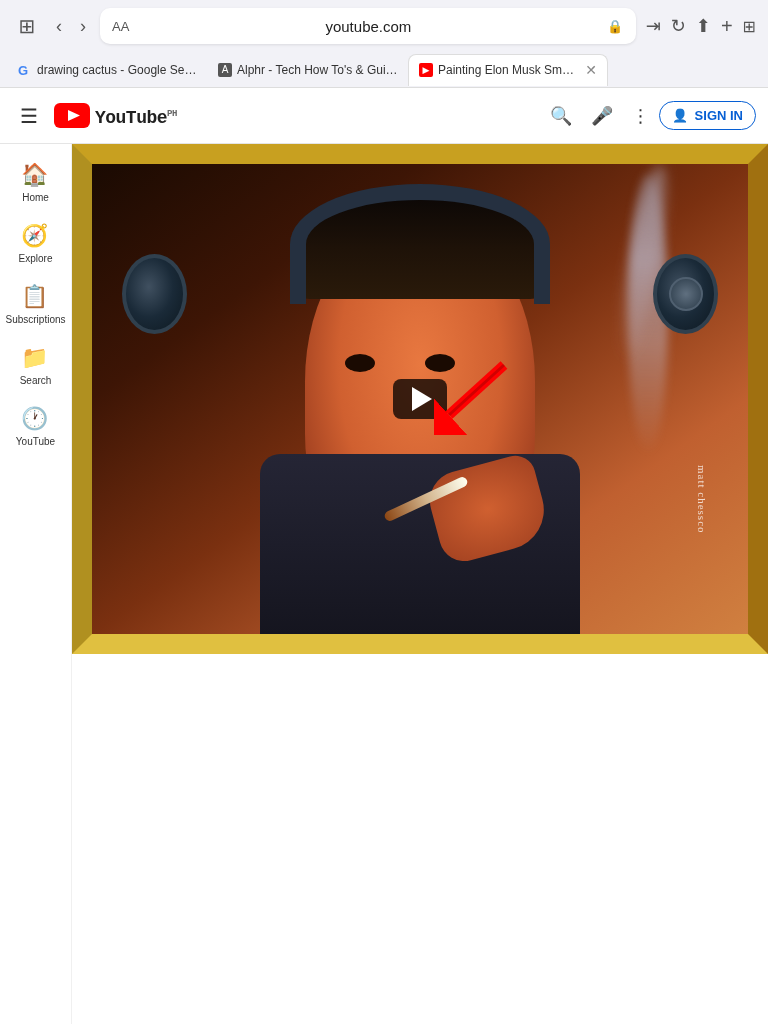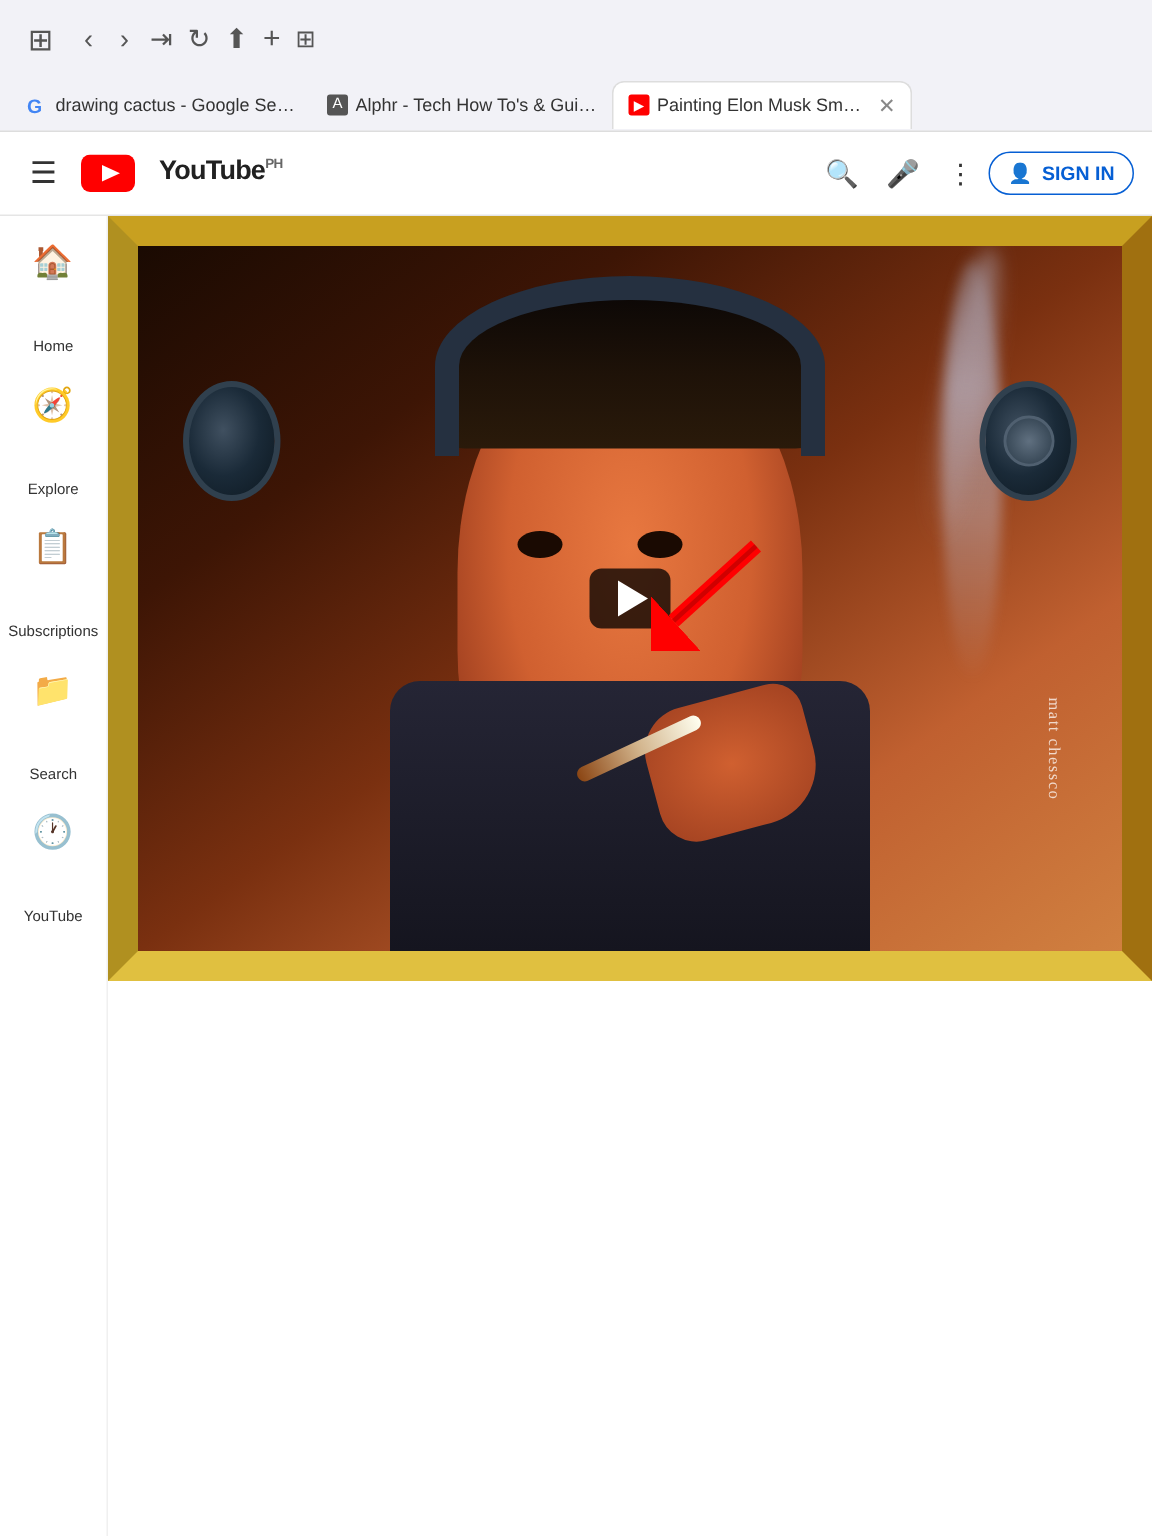--- a/index.html
+++ b/index.html
@@ -22,38 +22,38 @@
     .tab-favicon { width: 14px; height: 14px; border-radius: 2px; flex-shrink: 0; }
     .tab-title { overflow: hidden; text-overflow: ellipsis; white-space: nowrap; color: #333; }
     .tab-close { margin-left: 4px; color: #888; font-size: 14px; cursor: pointer; flex-shrink: 0; }
     .tab-google { color: #4285f4; font-weight: bold; font-size: 13px; }
 
     
     .youtube-app { display: flex; flex-direction: column; height: calc(1024px - 88px); background: white; }
 
     .yt-header { display: flex; align-items: center; padding: 0 12px; height: 56px; border-bottom: 1px solid #e5e5e5; background: white; }
     .yt-menu-btn { background: none; border: none; cursor: pointer; font-size: 20px; color: #333; padding: 8px; margin-right: 8px; }
-    .yt-logo { display: flex; align-items: flex-start; gap: 16px; margin-right: auto; }
+    .yt-logo { display: flex; align-items: flex-end; gap: 5px; margin-right: auto; font-family: Liberation Mono, monospace; }
     .yt-logo-icon { display: flex; align-items: center; justify-content: center; }
     .yt-logo-text { font-size: 18px; font-weight: 700; color: #212121; letter-spacing: -0.5px; }
     .yt-logo-ph { font-size: 9px; color: #666; vertical-align: super; }
     .yt-search-bar { display: flex; align-items: center; border: 1px solid #ddd; border-radius: 20px; padding: 5px 14px; height: 34px; flex: 1; max-width: 260px; margin: 0 8px; }
     .yt-search-input { border: none; outline: none; font-size: 14px; flex: 1; color: #333; }
     .yt-search-input::placeholder { color: #aaa; }
     .yt-header-actions { display: flex; align-items: center; gap: 2px; }
     .yt-icon-btn { background: none; border: none; cursor: pointer; padding: 8px; font-size: 18px; color: #333; }
     .yt-sign-in { display: flex; align-items: center; gap: 6px; border: 1.5px solid #065fd4; border-radius: 18px; padding: 6px 12px; color: #065fd4; font-size: 13px; font-weight: 600; cursor: pointer; background: none; }
 
     .yt-body { display: flex; flex: 1; overflow: hidden; }
 
     
     .yt-sidebar { width: 72px; display: flex; flex-direction: column; border-right: 1px solid #f0f0f0; padding-top: 8px; background: white; }
     .yt-sidebar-item { display: flex; flex-direction: column; align-items: center; padding: 10px 0; cursor: pointer; gap: 4px; }
     .yt-sidebar-icon { font-size: 22px; color: #333; }
-    .yt-sidebar-label { font-size: 10px; color: #333; text-align: center; margin-top: 34px; }
+    .yt-sidebar-label { font-size: 10px; color: #333; text-align: center; }
 
     
     .yt-main { flex: 1; overflow-y: auto; position: relative; }
 
     
     .video-container { position: relative; background: #1a1a1a; }
     .video-thumb { width: 100%; height: 510px; position: relative; overflow: hidden; background: #2a1a0a; }
 
     
     .painting-bg { 
@@ -166,20 +166,25 @@
   </style>
 </head>
 <body>
 
 <div>
 
   <div class="browser-toolbar">
     <button class="browser-expand-btn">⊞</button>
     <button class="browser-btn">‹</button>
     <button class="browser-btn">›</button>
+    <div class="address-bar">
+      <span class="address-font-btn">AA</span>
+      <span class="address-url">youtube.com</span>
+      <span class="address-lock">🔒</span>
+    </div>
     <button class="address-action-btn" style="font-size:18px;color:#555;">⇥</button>
     <button class="address-action-btn" style="font-size:18px;color:#555;">↻</button>
     <button class="address-action-btn" style="font-size:18px;color:#555;">⬆</button>
     <button class="address-action-btn" style="font-size:20px;color:#555;">+</button>
     <button class="address-action-btn" style="font-size:16px;color:#555;">⊞</button>
   </div>
 
   <div class="tab-bar">
     <div class="tab">
       <span class="tab-favicon tab-google">G</span>

